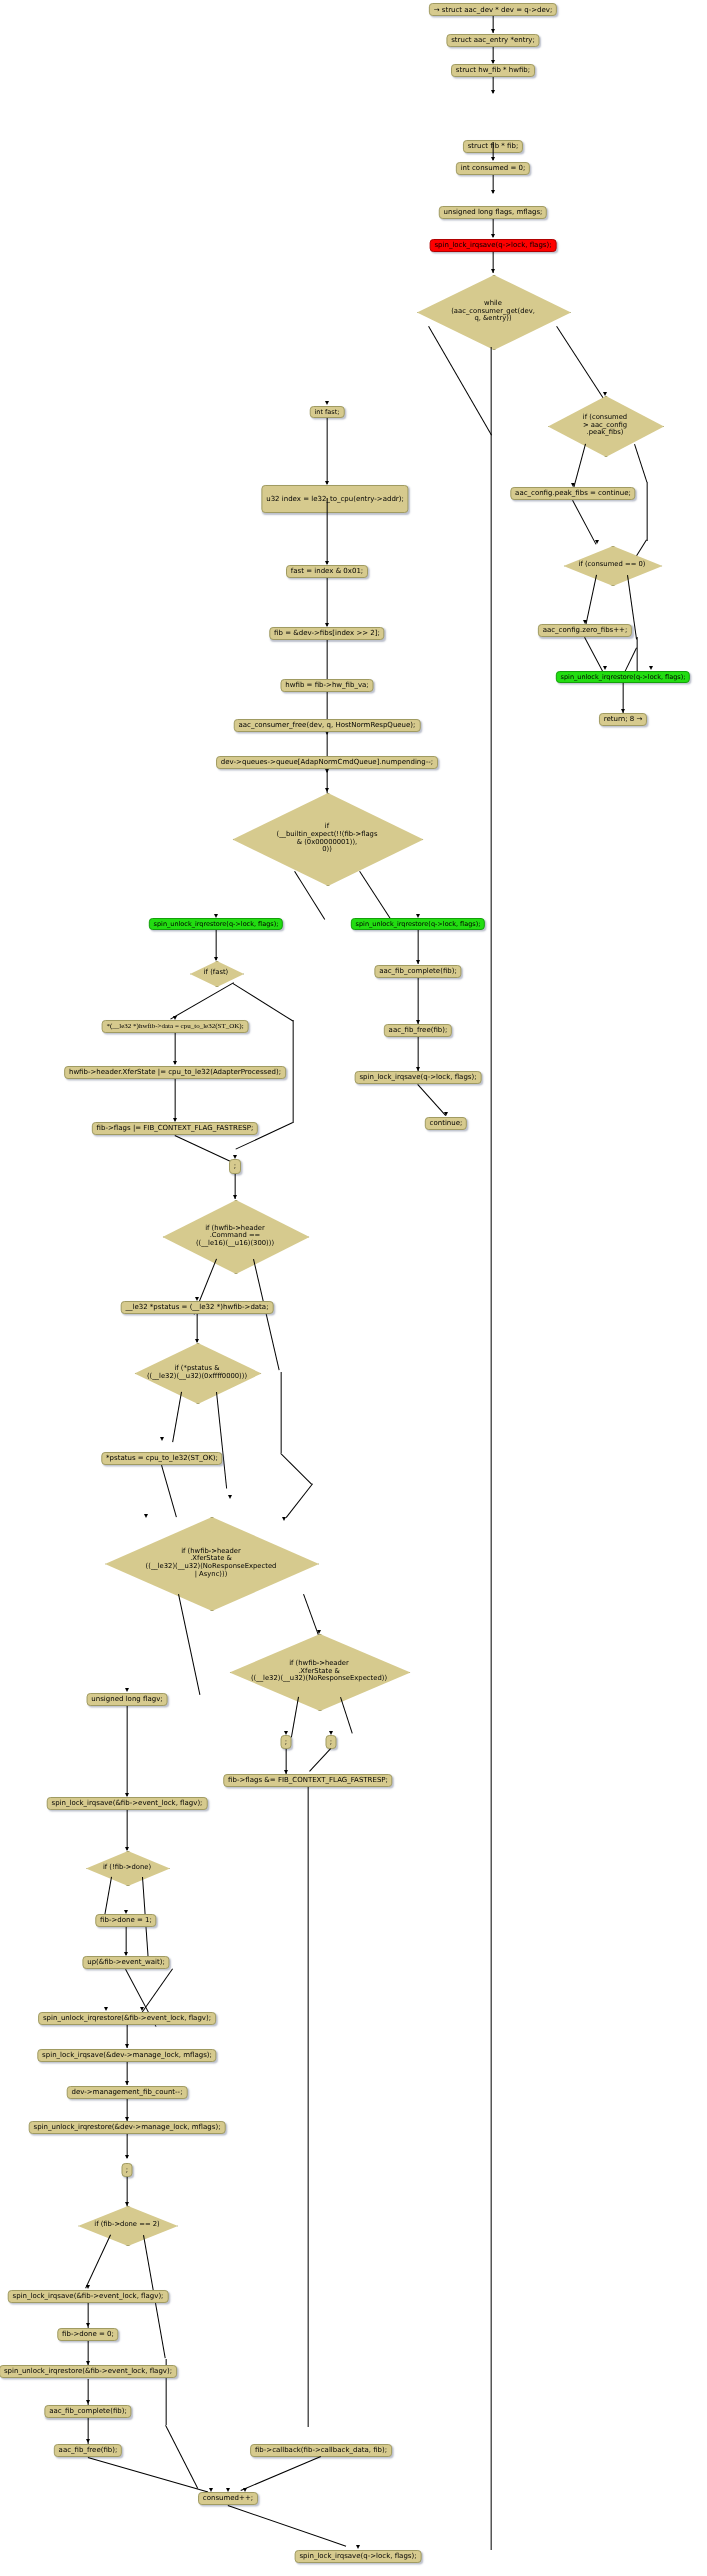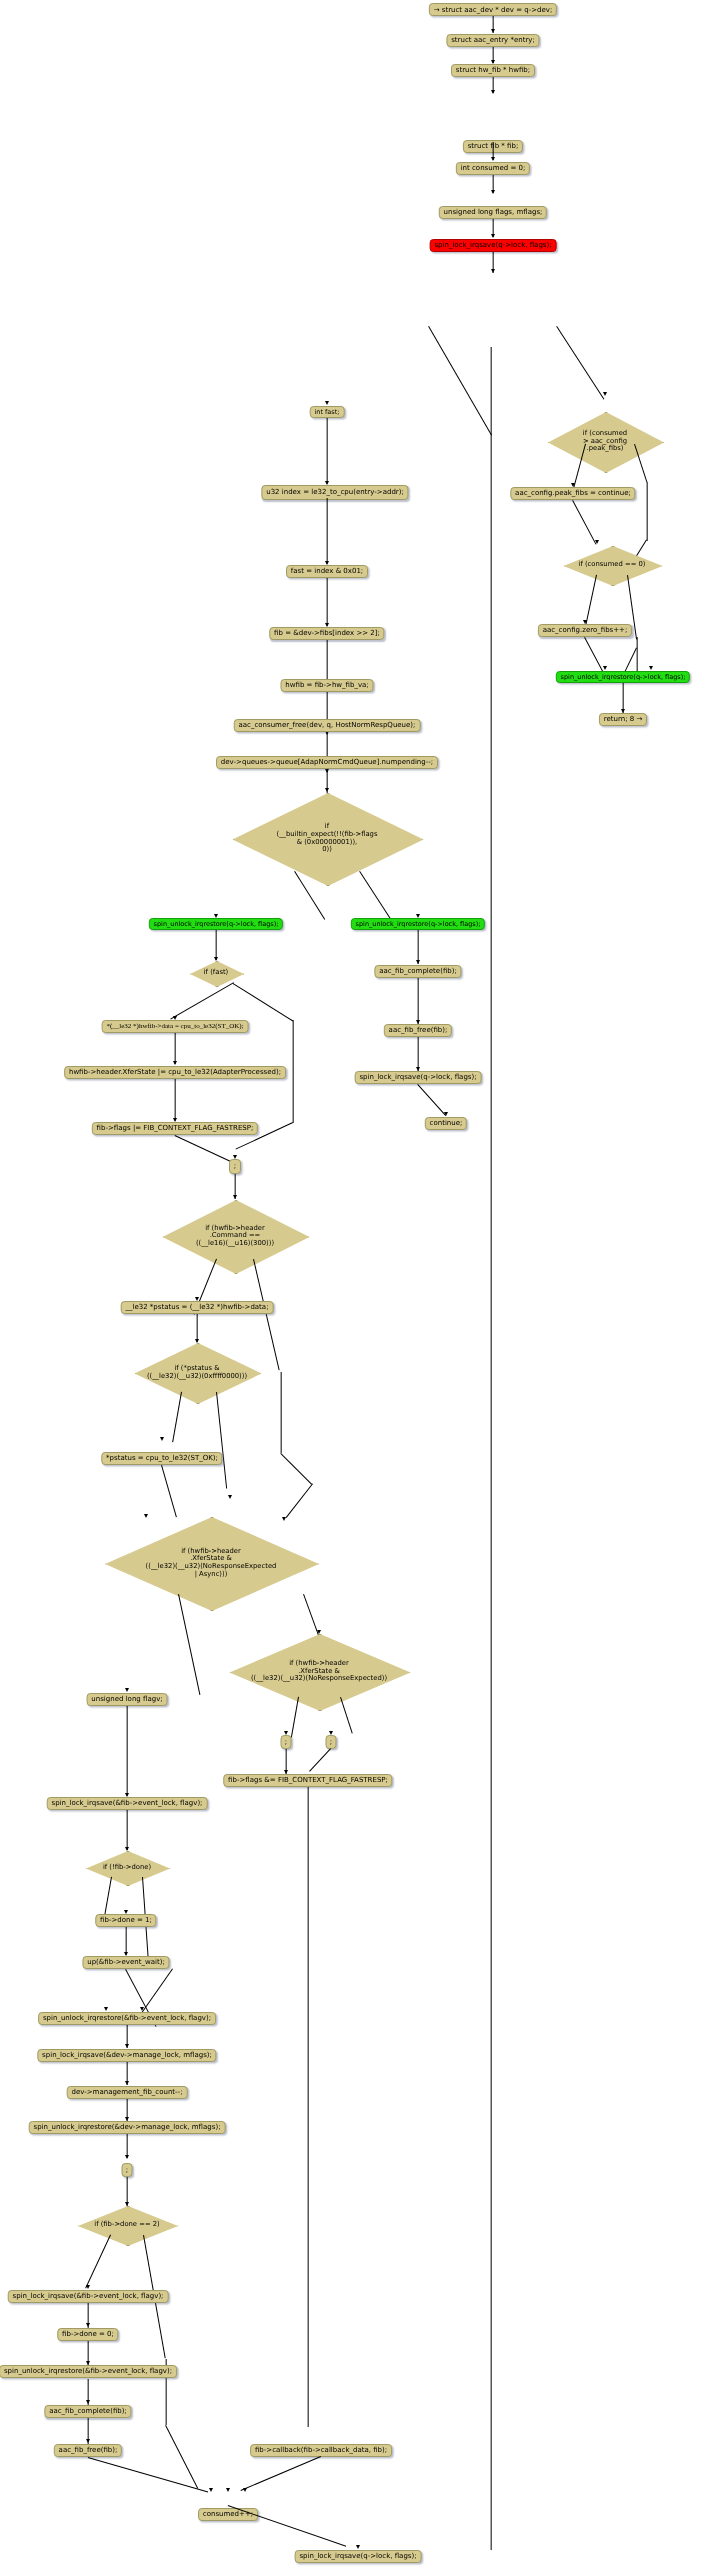--- a/index.html
+++ b/index.html
@@ -74,32 +74,38 @@
   <div class="ar" style="left:493px;top:190px;"></div>
 
   <div class="node" style="left:493px;top:206px;height:13px;">unsigned long flags, mflags;</div>
   <div class="ln vl" style="left:493px;top:219px;height:18.4px;"></div>
   <div class="ar" style="left:493px;top:234px;"></div>
 
   <div class="node red" style="left:493px;top:239px;height:13px;">spin_lock_irqsave(q-&gt;lock, flags);</div>
   <div class="ln vl" style="left:493px;top:252px;height:20.6px;"></div>
   <div class="ar" style="left:493px;top:269px;"></div>
 
+  <div class="dia" style="left:493px;top:275px;width:152px;height:73px;">
+    <span class="shape"></span>
+    <span class="dtxt">while
+(aac_consumer_get(dev,
+q, &amp;entry))</span>
+  </div>
 
   <div class="diag" style="left:429px;top:326px;width:126px;transform:rotate(60deg);"></div>
   <div class="ar" style="left:327px;top:401px;"></div>
 
   <div class="diag" style="left:557px;top:326px;width:87px;transform:rotate(57deg);"></div>
   <div class="ar" style="left:605px;top:392px;"></div>
 
   <div class="node tiny" style="left:327px;top:406px;height:12px;">int fast;</div>
   <div class="ln vl" style="left:327px;top:418px;height:66px;"></div>
   <div class="ar" style="left:327px;top:481px;"></div>
 
-  <div class="node" style="left:327px;top:485px;height:15px;margin-left:8px;">u32 index = le32_to_cpu(entry-&gt;addr);</div>
+  <div class="node" style="left:327px;top:485px;height:28px;margin-left:8px;">u32 index = le32_to_cpu(entry-&gt;addr);</div>
   <div class="ln vl" style="left:327px;top:498px;height:66px;"></div>
   <div class="ar" style="left:327px;top:561px;"></div>
 
   <div class="node" style="left:327px;top:565px;height:13px;">fast = index &amp; 0x01;</div>
   <div class="ln vl" style="left:327px;top:578px;height:48px;"></div>
   <div class="ar" style="left:327px;top:623px;"></div>
 
   <div class="node" style="left:327px;top:627px;height:13px;">fib = &amp;dev-&gt;fibs[index &gt;&gt; 2];</div>
   <div class="ln vl" style="left:327px;top:640px;height:51px;"></div>
   <div class="ar" style="left:327px;top:688px;"></div>
@@ -310,21 +316,21 @@
 
   <div class="node" style="left:321px;top:2444px;height:13px;">fib-&gt;callback(fib-&gt;callback_data, fib);</div>
 
   <div class="diag" style="left:88px;top:2457px;width:125px;transform:rotate(16deg);"></div>
   <div class="ar" style="left:211px;top:2488px;"></div>
   <div class="diag" style="left:166px;top:2425px;width:71px;transform:rotate(63deg);"></div>
   <div class="ar" style="left:228px;top:2488px;"></div>
   <div class="diag" style="left:321px;top:2457px;width:87px;transform:rotate(157deg);"></div>
   <div class="ar" style="left:245px;top:2488px;"></div>
 
-  <div class="node" style="left:228px;top:2492px;height:13px;margin-top:16px;">consumed++;</div>
+  <div class="node" style="left:228px;top:2492px;height:13px;">consumed++;</div>
 
   <div class="diag" style="left:228px;top:2505px;width:125px;transform:rotate(19deg);"></div>
   <div class="ar" style="left:358px;top:2545px;"></div>
   <div class="node" style="left:358px;top:2550px;height:13px;">spin_lock_irqsave(q-&gt;lock, flags);</div>
 
   <div class="ln vl" style="left:491px;top:347px;height:2203px;"></div>
 
   <div class="ln vl" style="left:418px;top:930px;height:34px;"></div>
   <div class="ar" style="left:418px;top:960px;"></div>
 
@@ -335,21 +341,21 @@
   <div class="node" style="left:418px;top:1024px;height:13px;">aac_fib_free(fib);</div>
   <div class="ln vl" style="left:418px;top:1037px;height:34px;"></div>
   <div class="ar" style="left:418px;top:1067px;"></div>
 
   <div class="node" style="left:418px;top:1071px;height:13px;">spin_lock_irqsave(q-&gt;lock, flags);</div>
   <div class="diag" style="left:418px;top:1084px;width:42px;transform:rotate(48deg);"></div>
   <div class="ar" style="left:446px;top:1112px;"></div>
 
   <div class="node" style="left:446px;top:1117px;height:13px;">continue;</div>
 
-  <div class="dia" style="left:605px;top:412px;width:114px;height:59px;align-items:center;">
+  <div class="dia" style="left:605px;top:396px;width:114px;height:59px;align-items:center;">
     <span class="shape"></span>
     <span class="dtxt">if (consumed
 &gt; aac_config
 .peak_fibs)</span>
   </div>
 
   <div class="diag" style="left:586px;top:444px;width:49px;transform:rotate(105deg);"></div>
   <div class="ar" style="left:573px;top:483px;"></div>
   <div class="diag" style="left:635px;top:444px;width:40px;transform:rotate(72deg);"></div>
   <div class="ln vl" style="left:647px;top:482px;height:59px;"></div>

